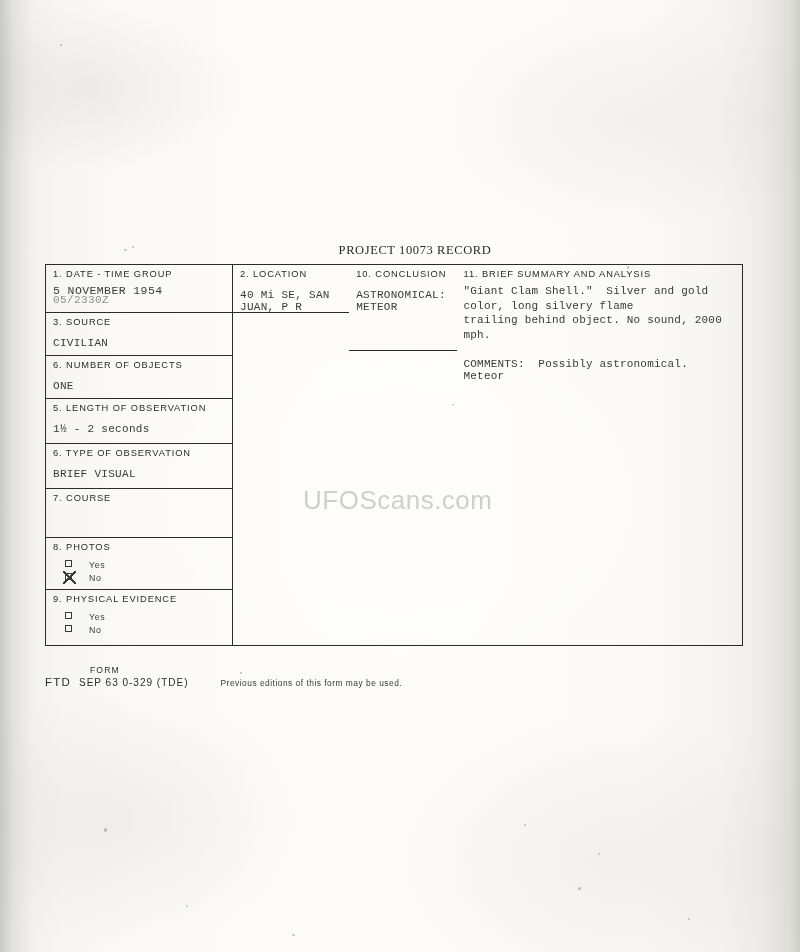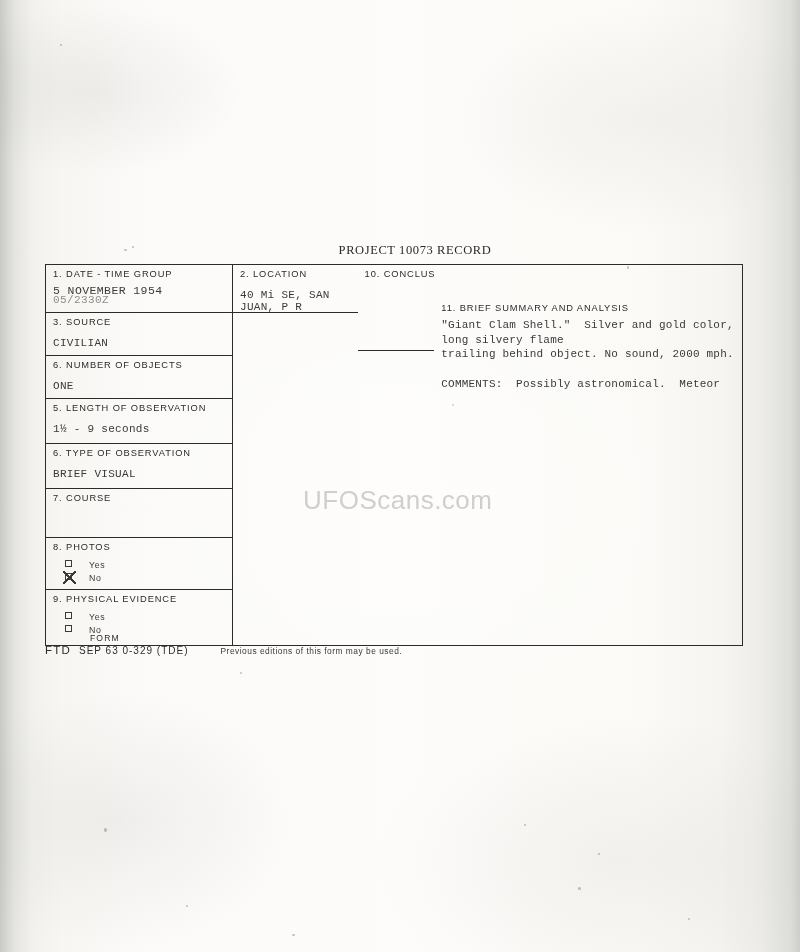--- a/index.html
+++ b/index.html
@@ -111,21 +111,21 @@
   .h-number  { height: 43px; }
   .h-length  { height: 45px; }
   .h-type    { height: 45px; }
   .h-course  { height: 49px; }
   .h-photos  { height: 52px; }
   .h-phys    { height: 55px; }
 
   
   .h-location   { height: 48px; }
   .h-conclusion { height: 86px; }
-  .h-summary    { height: 246px; margin-top: 34px; }
+  .h-summary    { height: 246px; }
 
   .date-line1 {
     font-family: "Liberation Mono", monospace;
     font-size: 11.5px;
     color: #3b3b3b;
     margin-top: 5px;
     letter-spacing: 0.4px;
   }
   .date-line2 {
     font-family: "Liberation Mono", monospace;
@@ -196,21 +196,21 @@
     letter-spacing: 0.5px;
     z-index: 6;
     pointer-events: none;
     white-space: nowrap;
   }
 
   
   #footer {
     position: absolute;
     left: 45px;
-    top: 633px;
+    top: 665px;
     z-index: 4;
     color: #2d2d2d;
   }
   #footer-form-word {
     font-size: 8.6px;
     letter-spacing: 1.1px;
     margin-left: 45px;
   }
   #footer-line {
     display: flex;
@@ -271,21 +271,21 @@
           <div class="typed">CIVILIAN</div>
         </div>
 
         <div class="cell h-number">
           <div class="lbl">6. NUMBER OF OBJECTS</div>
           <div class="typed">ONE</div>
         </div>
 
         <div class="cell h-length">
           <div class="lbl">5. LENGTH OF OBSERVATION</div>
-          <div class="typed">1½ - 9 seconds</div>
+          <div class="typed">1½ - 2 seconds</div>
         </div>
 
         <div class="cell h-type">
           <div class="lbl">6. TYPE OF OBSERVATION</div>
           <div class="typed">BRIEF VISUAL</div>
         </div>
 
         <div class="cell h-course">
           <div class="lbl">7. COURSE</div>
           <div class="typed"></div>
@@ -319,20 +319,21 @@
 
       <div id="col-right">
 
         <div class="cell h-location">
           <div class="lbl">2. LOCATION</div>
           <div class="typed">40 Mi SE, SAN JUAN, P R</div>
         </div>
 
         <div class="cell h-conclusion">
           <div class="lbl">10. CONCLUSION</div>
+          <div class="typed">ASTRONOMICAL:  METEOR</div>
         </div>
 
         <div class="cell h-summary last">
           <div class="lbl">11.  BRIEF SUMMARY AND ANALYSIS</div>
           <div class="summary-body">"Giant Clam Shell."  Silver and gold color, long silvery flame
 trailing behind object. No sound, 2000 mph.</div>
           <div class="summary-comments">COMMENTS:  Possibly astronomical.  Meteor</div>
         </div>
 
       </div>

